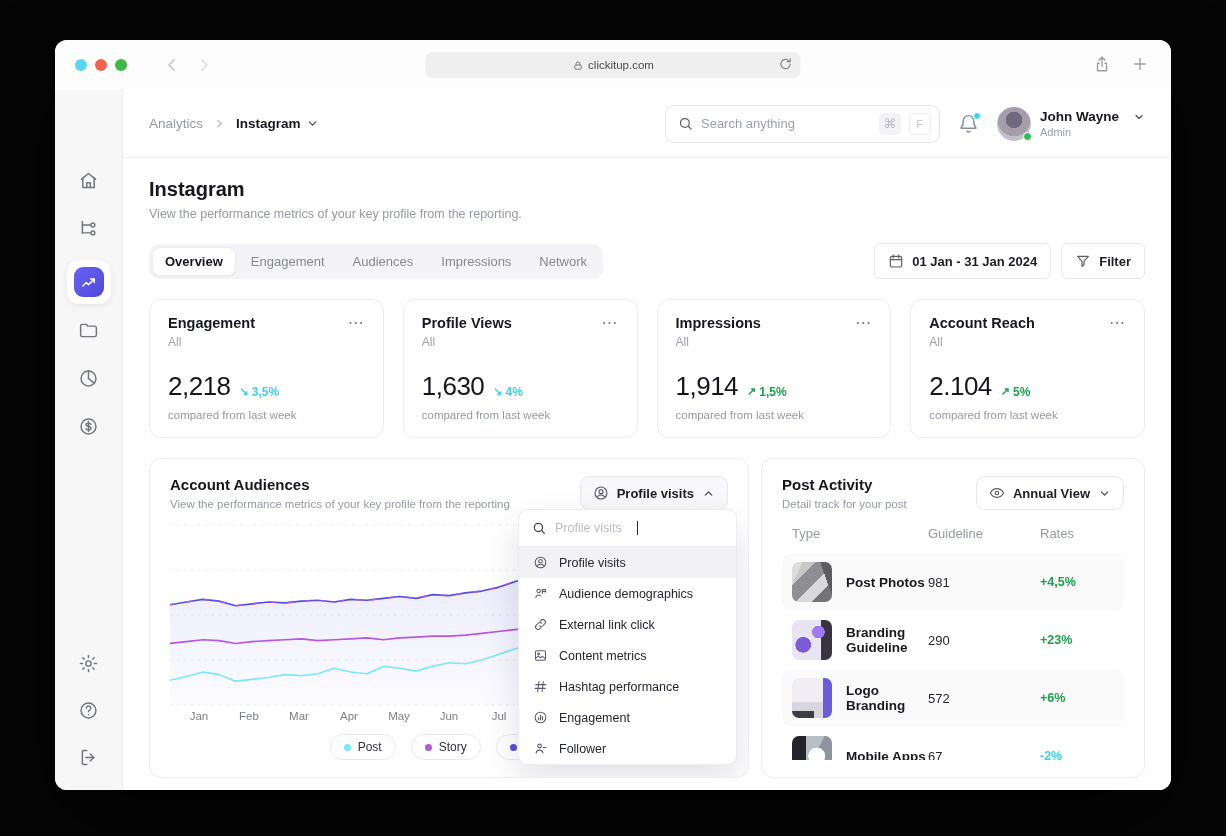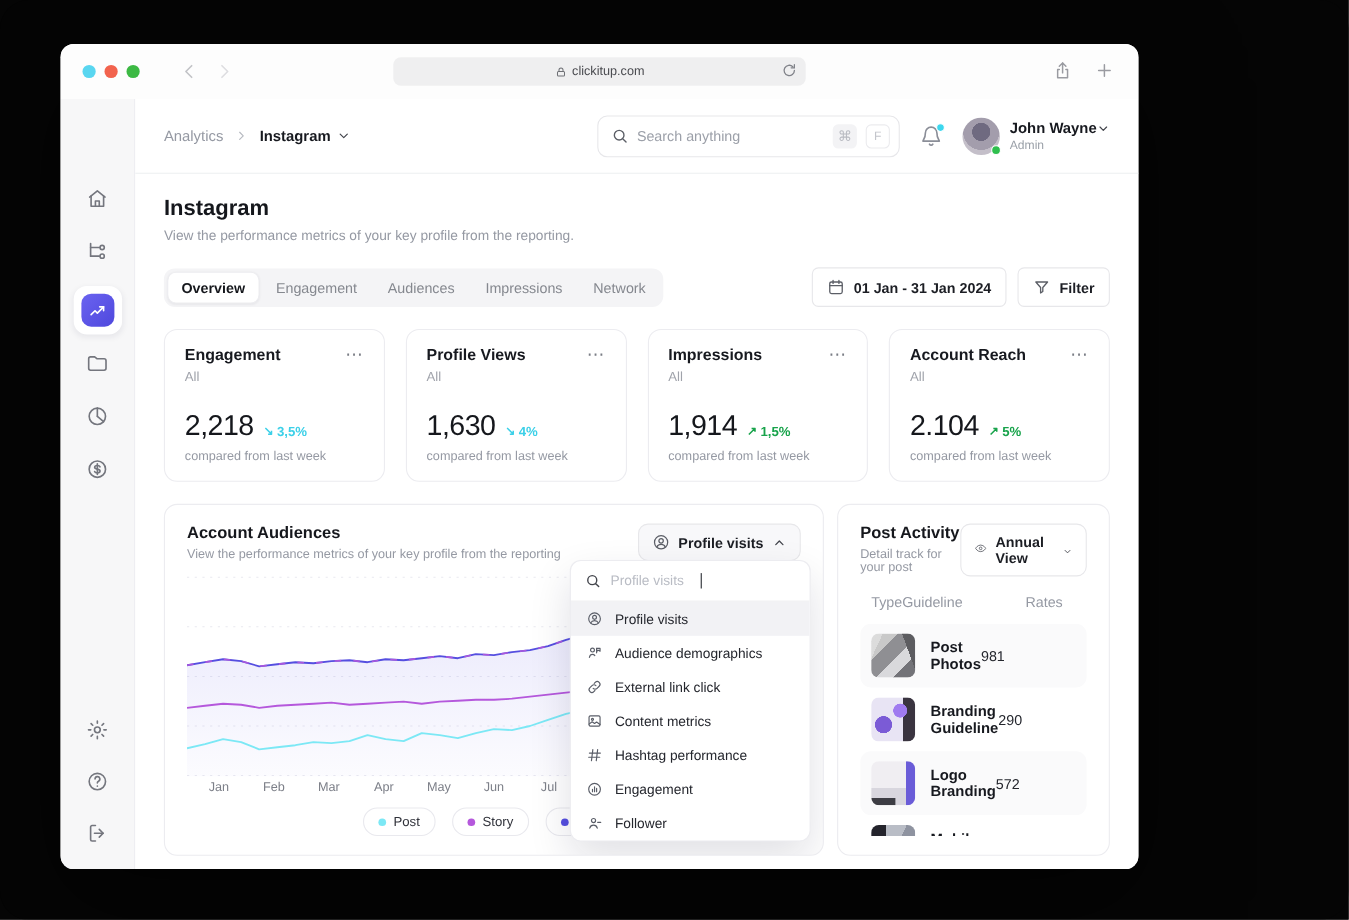--- a/index.html
+++ b/index.html
@@ -1,20 +1,20 @@
 <!DOCTYPE html>
 <html><head>
 <meta charset="utf-8">
 <style>
   * { margin:0; padding:0; box-sizing:border-box; }
   html,body { width:1226px; height:836px; background:#050505; font-family:"Liberation Sans", sans-serif; overflow:hidden; }
   .canvas { position:relative; width:1226px; height:836px; background:#050505; border-radius:26px; overflow:hidden; }
 
   
-  .window { position:absolute; left:55px; top:40px; width:980px; height:750px; background:#fff;
+  .window { position:absolute; left:55px; top:40px; width:1116px; height:750px; background:#fff;
             border-radius:12px; overflow:hidden; box-shadow:0 30px 90px rgba(0,0,0,.6); }
 
   .chrome { height:50px; display:flex; align-items:center; background:#fdfdfd; position:relative; }
   .traffic { display:flex; gap:8px; margin-left:20px; }
   .dot12 { width:12px; height:12px; border-radius:50%; }
   .navbtns { display:flex; gap:14px; margin-left:36px; color:#c2c3c7; }
   .navbtns .ic { width:18px; height:18px; }
   .urlbar { position:absolute; left:50%; transform:translateX(-50%); top:12px; width:375px; height:26px;
             background:#efeff0; border-radius:7px; display:flex; align-items:center; justify-content:center;
             font-size:11.5px; color:#4a4b50; gap:5px; }
@@ -58,21 +58,21 @@
   .key.cmd { background:#f3f3f5; color:#b9bbc2; font-size:13px; }
   .key.ltr { border:1px solid #ebebee; }
   .bellwrap { position:relative; width:21px; height:21px; color:#8b8e98; cursor:pointer; }
   .belldot { position:absolute; top:-1px; right:-2px; width:8px; height:8px; border-radius:50%; background:#3cd7ee;
              border:1.5px solid #fff; }
   .userwrap { display:flex; align-items:center; gap:9px; cursor:pointer; }
   .avatar { position:relative; width:34px; height:34px; border-radius:50%;
             background:radial-gradient(circle at 50% 38%, #6f6a80 0 30%, #a39dac 31% 60%, #c4bfc9 61%); }
   .avatar .status { position:absolute; right:-1px; bottom:0; width:9px; height:9px; border-radius:50%;
             background:#2fbf4e; border:1.5px solid #fff; }
-  .uname { font-size:13.5px; font-weight:700; color:#17191f; display:flex; align-items:center; gap:0; }
+  .uname { font-size:13.5px; font-weight:700; color:#17191f; display:flex; align-items:center; gap:14px; }
   .uname .chev { width:12px; height:12px; color:#43454c; }
   .urole { font-size:11px; color:#9aa0a8; margin-top:2px; }
 
   .main { flex:1; padding:20px 26px 12px; overflow:hidden; display:flex; flex-direction:column; }
   .pg-title { font-size:20px; font-weight:700; color:#15171c; }
   .pg-sub { font-size:12.5px; color:#9599a3; margin-top:6px; }
 
   .tabrow { margin-top:22px; display:flex; align-items:center; justify-content:space-between; flex:0 0 auto; }
   .tabs { background:#f4f4f6; border-radius:10px; padding:3px; display:inline-flex; gap:2px; }
   .tab { padding:7px 13px; font-size:13px; color:#85888f; border-radius:8px; cursor:pointer; white-space:nowrap; }

